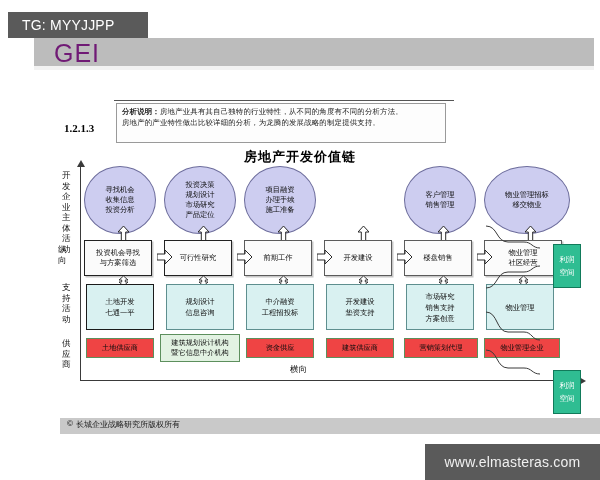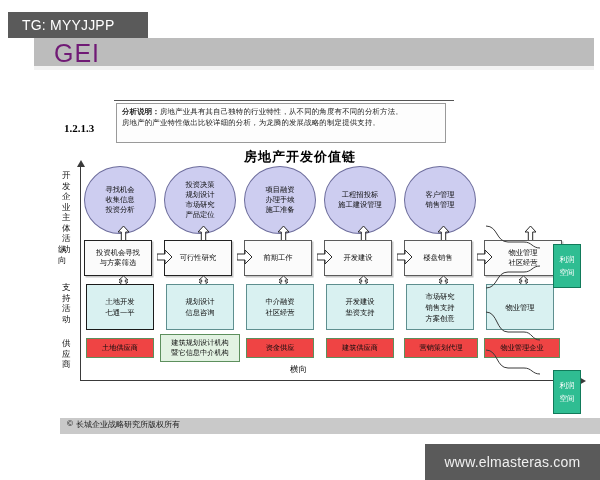--- a/index.html
+++ b/index.html
@@ -284,27 +284,27 @@
           <span class="txt">投资决策
 规划设计
 市场研究
 产品定位</span>
         </div>
       <div class="ellipse" style="left:160px">
           <span class="txt">项目融资
 办理手续
 施工准备</span>
         </div>
-      <div class="ellipse" style="left:240px">
-          <span class="txt">工程招投标
-施工建设管理</span>
-        </div>
       <div class="ellipse" style="left:320px">
           <span class="txt">客户管理
 销售管理</span>
+        </div>
+      <div class="ellipse" style="left:400px; width:86px">
+          <span class="txt">物业管理招标
+移交物业</span>
         </div>
     </div>
 
     <div class="up-arrow" style="left:118px; top:78px">
         <svg width="11" height="15" viewBox="0 0 11 15">
           <polygon points="5.5,0 11,6 7.7,6 7.7,15 3.3,15 3.3,6 0,6" fill="#ffffff" stroke="#2a2a2a" stroke-width="1"></polygon>
         </svg>
       </div>
     <div class="up-arrow" style="left:198px; top:78px">
         <svg width="11" height="15" viewBox="0 0 11 15">
@@ -416,21 +416,21 @@
       <div class="support-box emph" style="left:2px">
           <span class="txt">土地开发
 七通一平</span>
         </div>
       <div class="support-box" style="left:82px">
           <span class="txt">规划设计
 信息咨询</span>
         </div>
       <div class="support-box" style="left:162px">
           <span class="txt">中介融资
-社区经营</span>
+工程招投标</span>
         </div>
       <div class="support-box" style="left:242px">
           <span class="txt">开发建设
 垫资支持</span>
         </div>
       <div class="support-box" style="left:322px">
           <span class="txt">市场研究
 销售支持
 方案创意</span>
         </div>

